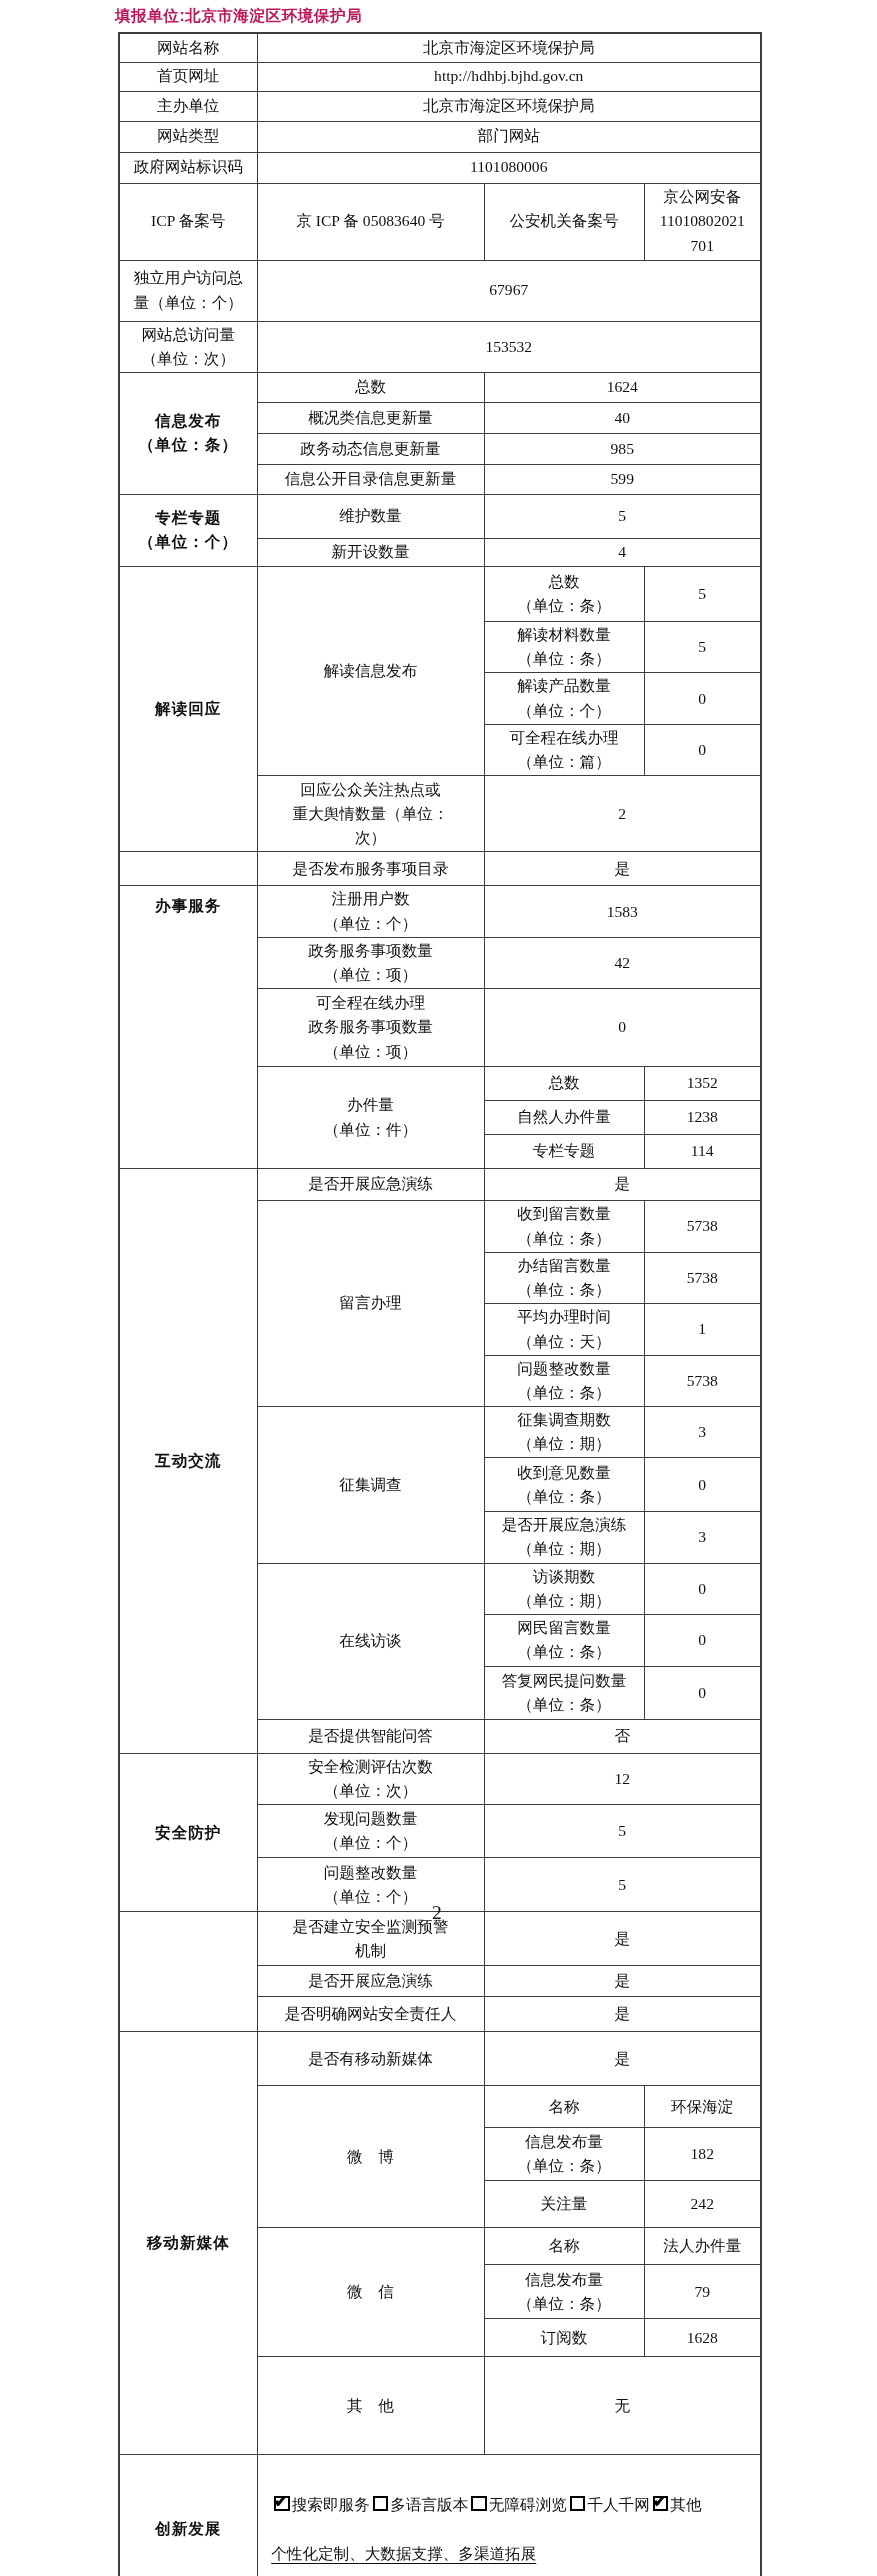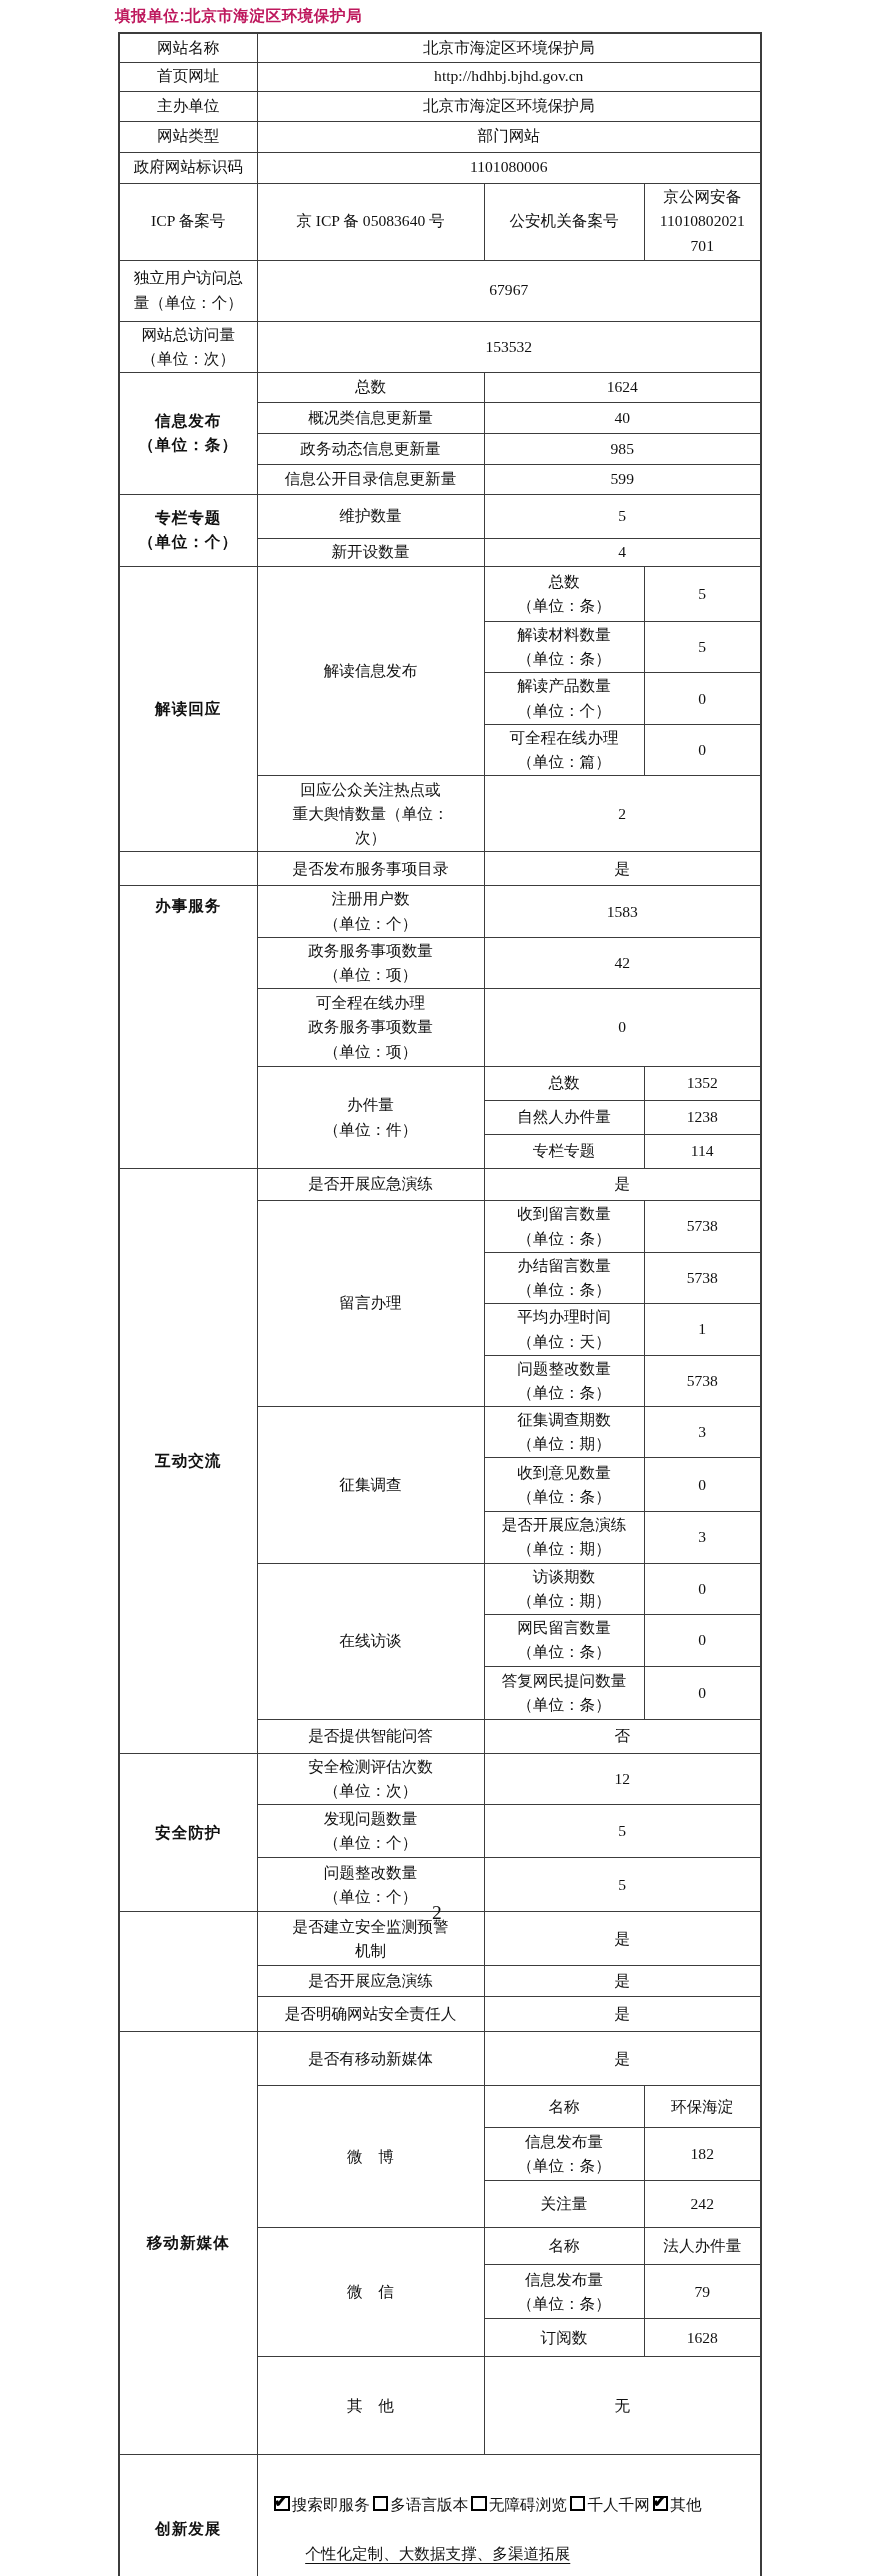--- a/index.html
+++ b/index.html
@@ -34,21 +34,21 @@
   .cb{
     display:inline-block;width:11.7px;height:11.7px;
     border:2px solid #000;margin:0 2px 0 2.9px;
     vertical-align:-1px;position:relative;
   }
   .cb.checked::after{
     content:"\2714";
     position:absolute;left:-2px;top:-8.8px;
     font-size:16.6px;font-weight:700;color:#000;
   }
-  .underlined{text-decoration:underline;text-underline-offset:3.9px;margin-left:34px;}
+  .underlined{text-decoration:underline;text-underline-offset:3.9px;}
   .page-number{
     position:absolute;left:432px;top:1902px;
     font-size:19.5px;color:#111;
   }
 </style>
 </head>
 <body>
 
 <div class="page">
 

